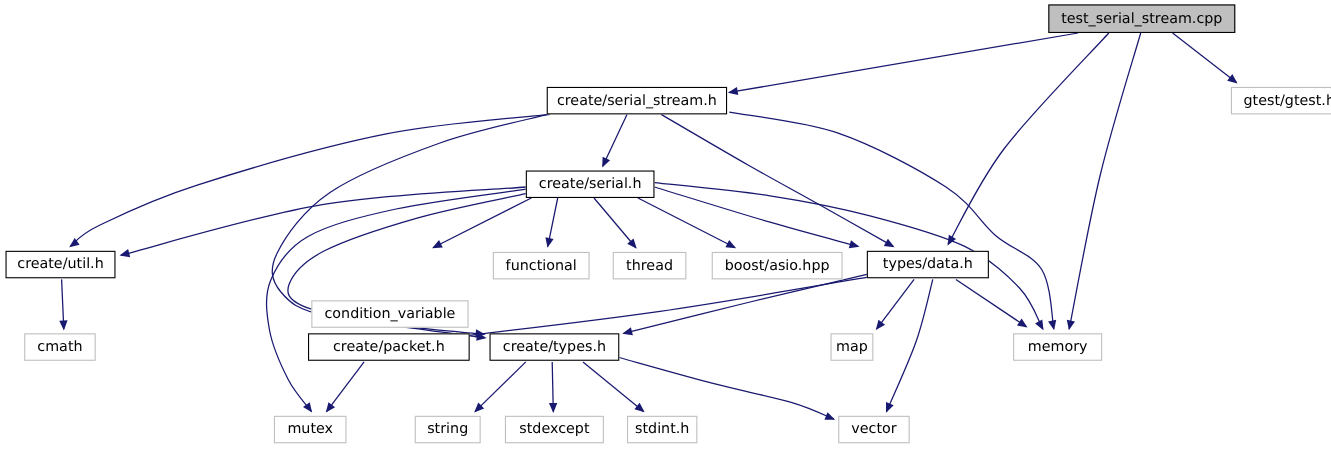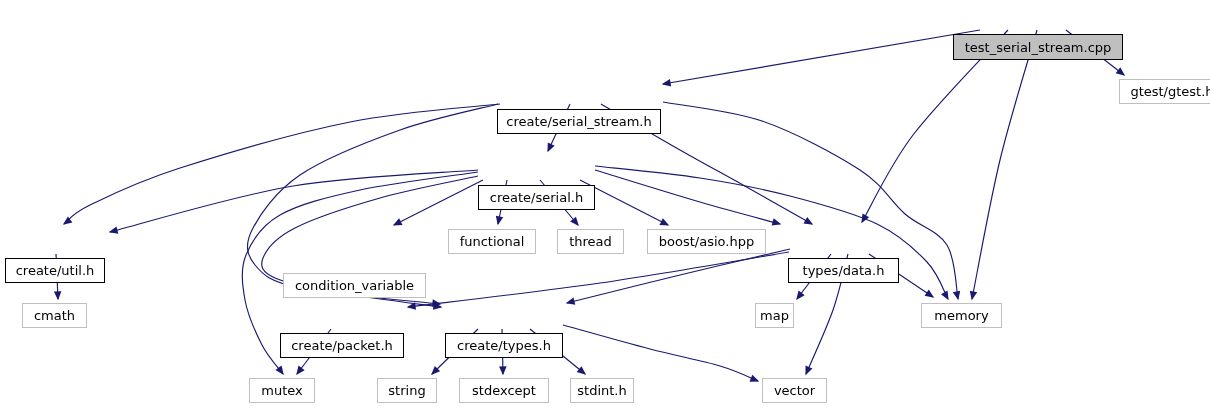--- a/index.html
+++ b/index.html
@@ -13,21 +13,21 @@
     background:#ffffff;
     border:1px solid #000000;
     color:#000000;
     font-size:13px;
     line-height:1;
     white-space:nowrap;
     overflow:hidden;
   }
   .node.ext{border-color:#bfbfbf;}
   .node.main{background:#bfbfbf;border-color:#000000;}
-  .node.doc,.node.main{cursor:pointer;margin-top:30px;}
+  .node.doc,.node.main{cursor:pointer;}
   path.edge{fill:none;stroke-width:1.15px;}
 </style>
 </head>
 <body>
 
 <div class="stage">
   <svg xmlns="http://www.w3.org/2000/svg" width="1210" height="411" viewBox="0 0 1210 411">
       <defs>
         <marker id="arrow" viewBox="0 0 10 10" refX="8.5" refY="5" markerWidth="11" markerHeight="9" markerUnits="userSpaceOnUse" orient="auto">
           <path d="M0,0.8 L10,5 L0,9.2 z" fill="#191970"></path>
@@ -89,21 +89,21 @@
     </div>
     <div class="node ext" style="left: 647px; top: 229px; width: 119px; height: 25px;">
       <span>boost/asio.hpp</span>
     </div>
     <div class="node doc" style="left: 788px; top: 228px; width: 111px; height: 25px;">
       <span>types/data.h</span>
     </div>
     <div class="node ext" style="left: 22px; top: 303px; width: 65px; height: 25px;">
       <span>cmath</span>
     </div>
-    <div class="node doc" style="left: 280px; top: 303px; width: 124px; height: 25px;">
+    <div class="node doc" style="left: 280px; top: 303px; width: 147px; height: 25px;">
       <span>create/packet.h</span>
     </div>
     <div class="node doc" style="left: 445px; top: 303px; width: 118px; height: 25px;">
       <span>create/types.h</span>
     </div>
     <div class="node ext" style="left: 755px; top: 303px; width: 39px; height: 25px;">
       <span>map</span>
     </div>
     <div class="node ext" style="left: 921px; top: 303px; width: 81px; height: 25px;">
       <span>memory</span>

